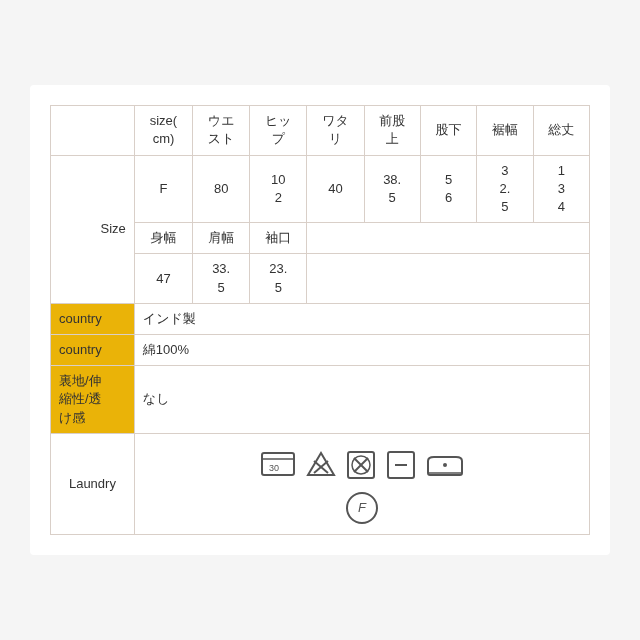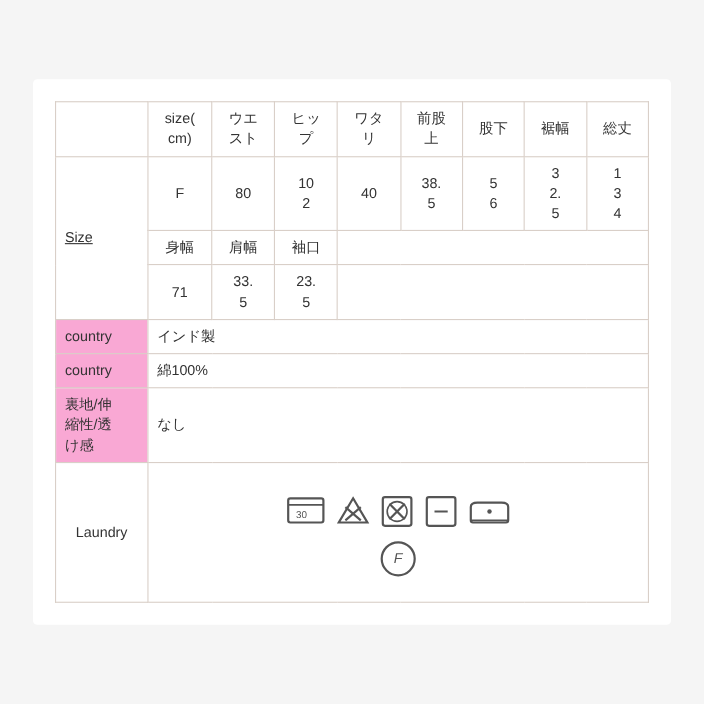--- a/index.html
+++ b/index.html
@@ -25,30 +25,29 @@
     }
     td, th {
       border: 1px solid #d9cfc8;
       padding: 6px 8px;
       vertical-align: middle;
       text-align: center;
       line-height: 1.4;
     }
     .label-cell {
       text-align: left;
-      background: #f9a8d4;
+      background: #eab308;
       white-space: nowrap;
     }
     .value-cell {
       text-align: left;
     }
     .size-label {
-      text-align: left;
+      text-align: right;
       vertical-align: middle;
-      text-decoration: underline;
     }
     .laundry-icons {
       display: flex;
       justify-content: center;
       align-items: center;
       gap: 10px;
       flex-wrap: wrap;
       font-size: 18px;
       padding: 6px 0;
     }
@@ -62,21 +61,21 @@
       align-items: center;
       width: 32px;
       height: 32px;
       border: 2px solid #555;
       border-radius: 50%;
       font-size: 13px;
       font-style: italic;
       color: #555;
     }
     .laundry-cell {
-      padding: 23px 6px;
+      padding: 10px 6px;
       margin-left: 13px;
     }
   </style>
 </head>
 <body>
 
 <div class="card">
   <table>
 
     <tbody>
@@ -105,21 +104,21 @@
     </tr>
 
     <tr>
       <td>身幅</td>
       <td>肩幅</td>
       <td>袖口</td>
       <td colspan="5"></td>
     </tr>
 
     <tr>
-      <td>71</td>
+      <td>47</td>
       <td>33.<br>5</td>
       <td>23.<br>5</td>
       <td colspan="5"></td>
     </tr>
 
     <tr>
       <td class="label-cell">country</td>
       <td class="value-cell" colspan="8">インド製</td>
     </tr>
 

